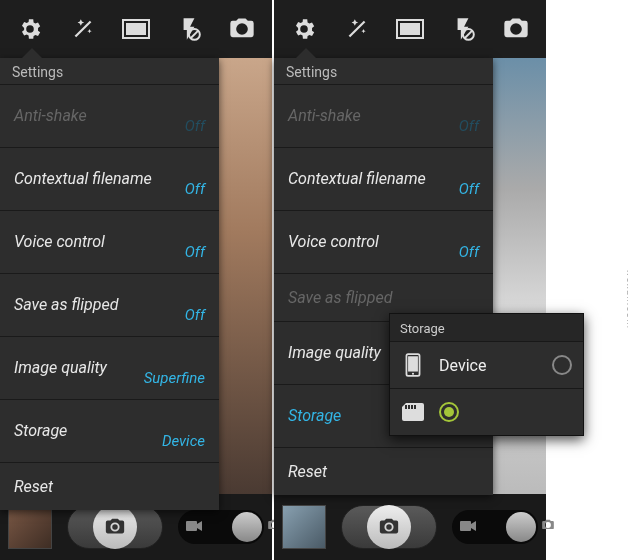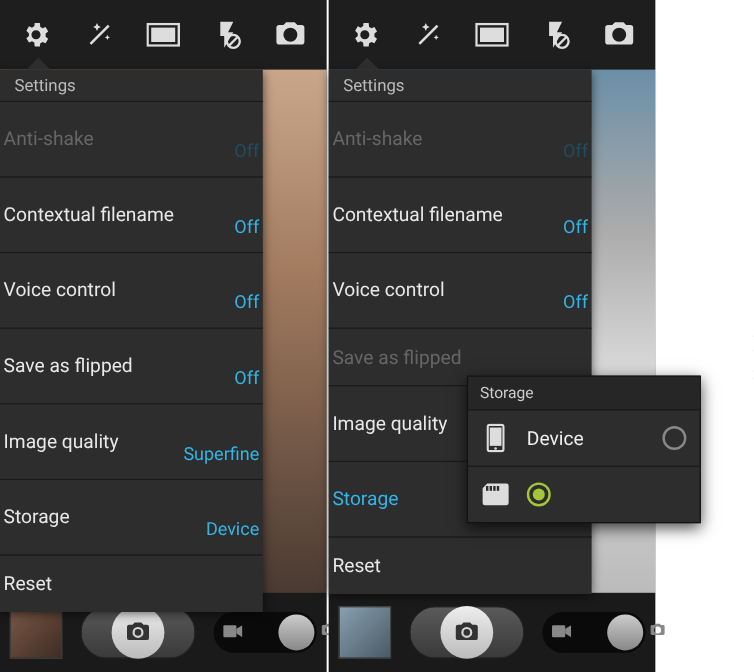--- a/index.html
+++ b/index.html
@@ -61,25 +61,26 @@
     }
     .panel-header {
       padding: 6px 12px 4px;
       font-size: 14px;
       color: #bbb;
     }
     .settings-row {
       display: flex;
       align-items: center;
       justify-content: flex-start;
-      padding: 12px 3px;
+      padding: 12px 14px;
       border-top: 1px solid #1a1a1a;
       font-size: 16px;
       color: #e8e8e8;
       min-height: 48px;
+      font-style: italic;
     }
     .settings-row.dim .row-label { color: #666; }
     .row-label { flex: 1; line-height: 1.25; }
     .row-value {
       color: #33b5e5;
       font-size: 15px;
       margin-left: 10px;
       margin-top: 20px;
     }
     .row-value.dim { color: #1e5b75; opacity: .7; }

